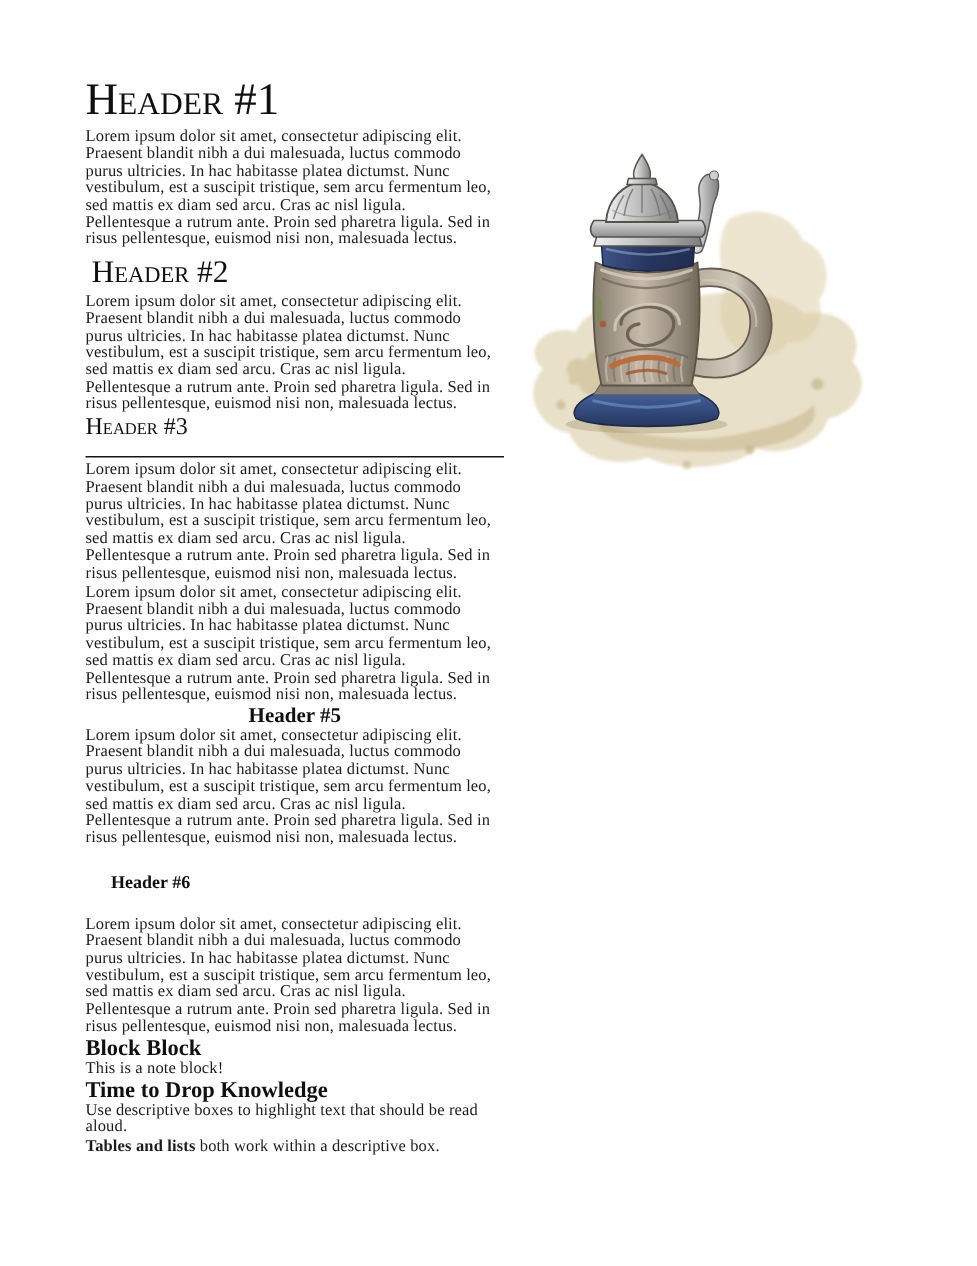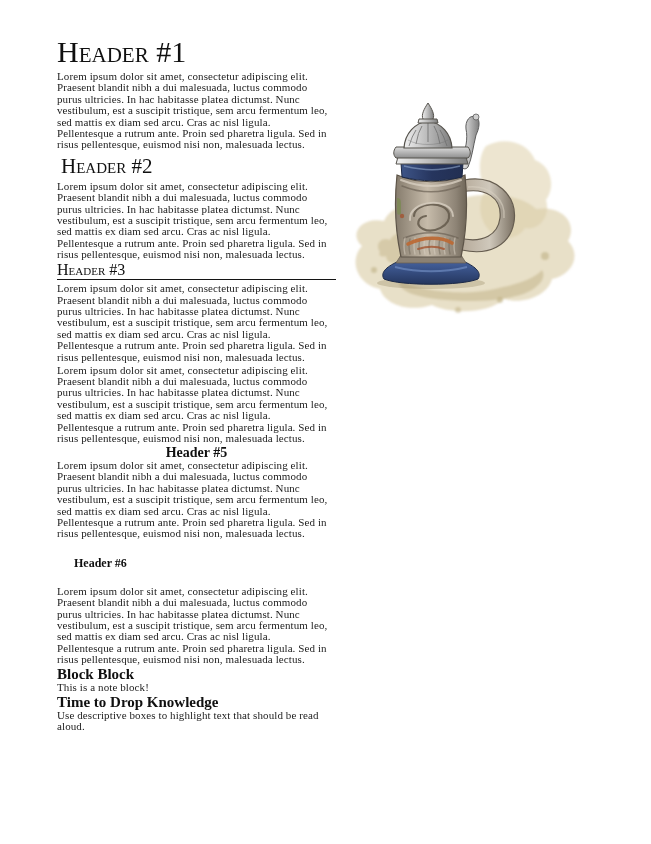--- a/index.html
+++ b/index.html
@@ -2,29 +2,29 @@
 <html><head>
 <meta charset="utf-8">
 <style>
   * { margin:0; padding:0; box-sizing:border-box; }
   html,body { background:#ffffff; }
   .page {
     position:relative; width:651px; height:844px; background:#ffffff;
     font-family:"Liberation Serif","DejaVu Serif",serif; color:#161616;
     overflow:hidden;
   }
-  .column { position:absolute; left:57px; top:37px; width:279px; }
+  .column { position:absolute; left:57px; top:52px; width:279px; }
   .column p.body-text {
     font-size:11px; line-height:11.4px; margin:0 0 1.5px; width:272px;
     letter-spacing:0.1px; color:#1c1c1c;
   }
   h1.doc { font-size:30px; line-height:30px; font-weight:400; font-variant:small-caps; margin:0 0 4px; color:#101010; }
   h2.doc { font-size:21px; line-height:22px; font-weight:400; font-variant:small-caps; margin:4px; color:#101010; }
   h3.doc { font-size:16px; line-height:16px; font-weight:400; font-variant:small-caps; margin:0 0 3px;
-           border-bottom:1.6px solid #141414; padding-bottom:1px; color:#101010; }
+           border-bottom:1.6px solid #141414; padding-bottom:11px; color:#101010; }
   h4.doc { font-size:13.5px; line-height:14px; font-weight:400; font-variant:small-caps; margin:0; color:#101010; }
   h5.doc { font-size:14px; line-height:14px; font-weight:700; margin:0; color:#101010;text-align:center; }
   h6.doc { font-size:12px; line-height:12px; font-weight:700; margin:17px; color:#101010; }
   .subhead { font-size:15px; line-height:15px; font-weight:700; margin:0; color:#101010; }
   p.small-line { font-size:11px; line-height:11.5px; margin:0 0 1px; width:272px; letter-spacing:0.1px; color:#1c1c1c; }
   p.small-line strong { font-weight:700; }
   .illustration { position:absolute; left:338px; top:86px; width:248px; height:240px; }
   .illustration svg { display:block; width:248px; height:240px; }
 </style>
 </head>
@@ -48,20 +48,21 @@
     <p class="body-text">Lorem ipsum dolor sit amet, consectetur adipiscing elit. Praesent blandit nibh a dui malesuada, luctus commodo purus ultricies. In hac habitasse platea dictumst. Nunc vestibulum, est a suscipit tristique, sem arcu fermentum leo, sed mattis ex diam sed arcu. Cras ac nisl ligula. Pellentesque a rutrum ante. Proin sed pharetra ligula. Sed in risus pellentesque, euismod nisi non, malesuada lectus.</p>
 
     <h6 class="doc">Header #6</h6>
     <p class="body-text">Lorem ipsum dolor sit amet, consectetur adipiscing elit. Praesent blandit nibh a dui malesuada, luctus commodo purus ultricies. In hac habitasse platea dictumst. Nunc vestibulum, est a suscipit tristique, sem arcu fermentum leo, sed mattis ex diam sed arcu. Cras ac nisl ligula. Pellentesque a rutrum ante. Proin sed pharetra ligula. Sed in risus pellentesque, euismod nisi non, malesuada lectus.</p>
 
     <p class="subhead">Block Block</p>
     <p class="small-line">This is a note block!</p>
 
     <p class="subhead">Time to Drop Knowledge</p>
     <p class="small-line">Use descriptive boxes to highlight text that should be read aloud.</p>
+    <p class="small-line"><strong>Tables and lists</strong><span> both work within a descriptive box.</span></p>
   </div>
 
   <div class="illustration">
     <svg viewBox="0 0 248 240" xmlns="http://www.w3.org/2000/svg">
       <defs>
         <linearGradient id="lidGrad" x1="0" y1="0" x2="1" y2="0">
           <stop offset="0" stop-color="#efefef"></stop>
             <stop offset="0.5" stop-color="#b9b9b9"></stop>
             <stop offset="1" stop-color="#7e7e7e"></stop>
         </linearGradient>

